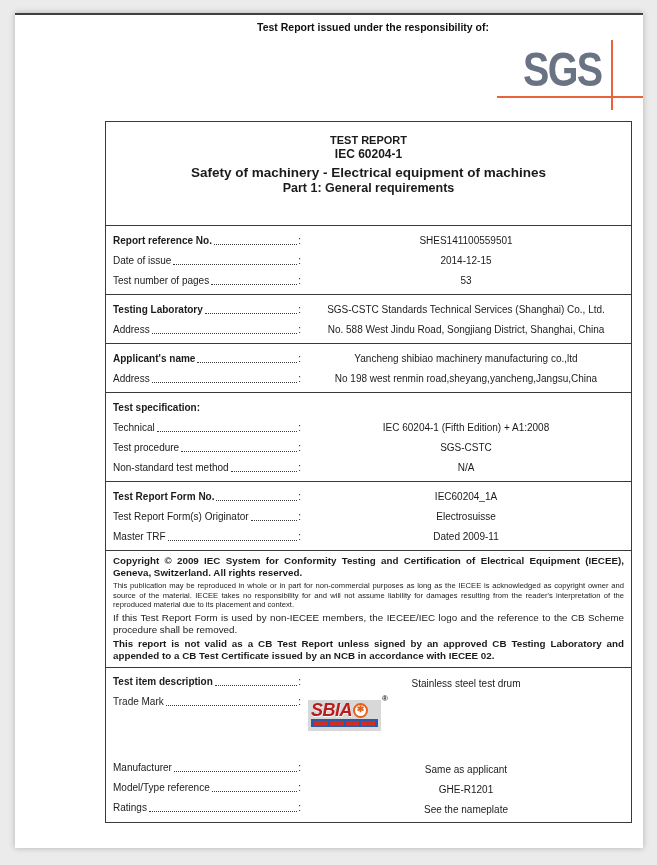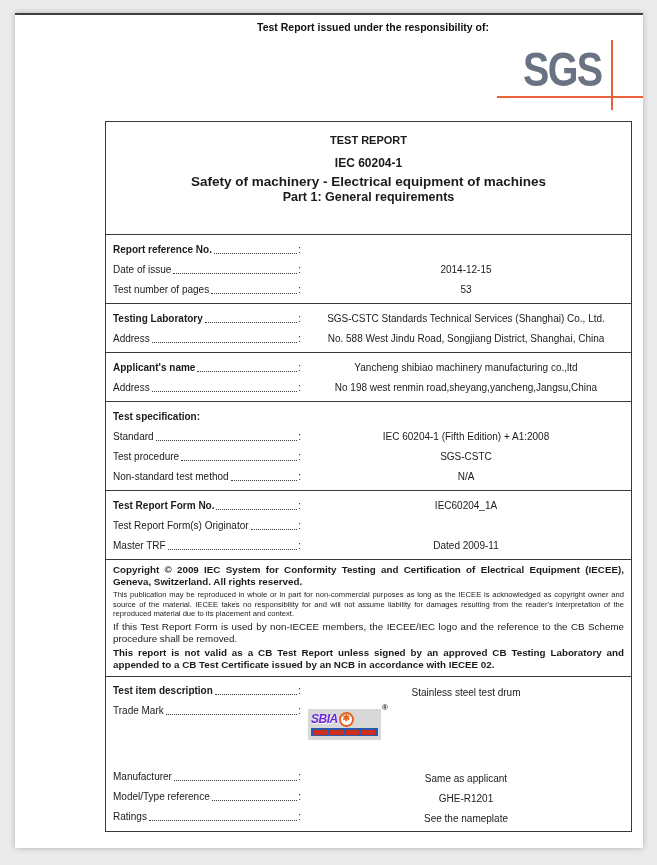--- a/index.html
+++ b/index.html
@@ -30,21 +30,21 @@
   .sgs-hline { position:absolute; left:12px; right:0; top:56px; height:2px; background:#e8623a; }
   .sgs-vline { position:absolute; left:126px; top:0; width:2px; height:70px; background:#e8623a; }
   
   .rtable {
     position:absolute; left:90px; top:106px; width:527px;
     border:1.5px solid #3a3a3a; box-sizing:border-box; background:#fff;
   }
   .sec { border-top:1.5px solid #3a3a3a; padding:4px 0; }
   .sec:first-child { border-top:none; }
   .title-sec { text-align:center; padding:10px 0 30px; }
-  .t1 { font-size:11px;   font-weight:bold; margin:2px 0 10px; }
+  .t1 { font-size:11px;   font-weight:bold; margin:2px 0 1px; }
   .t2 { font-size:12px; font-weight:bold; margin:0 0 4px; }
   .t3 { font-size:13.5px; font-weight:bold; margin:2px 0 1px; }
   .t4 { font-size:12.5px; font-weight:bold; margin:0; }
   .row { display:flex; align-items:flex-start; padding:3.5px 7px; font-size:10px; line-height:13px;text-align:center; }
   .lab { display:flex; width:188px; flex:none; align-items:flex-end; }
   .lab .txt { white-space:nowrap; }
   .b { font-weight:bold; }
   .leader { flex:1; min-width:4px; border-bottom:1.3px dotted #3c3c3c; margin:0 1px 2px 2px; }
   .colon { flex:none; }
   .val { flex:1; padding-left:7px; }
@@ -57,22 +57,22 @@
   .cp-n { font-size:9.8px; line-height:12px; margin-bottom:0; }
   .cp-w { font-size:9.8px; font-weight:bold; line-height:12.5px; }
   
   .tm-row { min-height:50px; }
   .tm-box {
     position:relative; width:73px; height:31px; background:#d8d8d8;
     margin-top:5px; padding:2px 3px 1px; box-sizing:border-box;
   }
   .tm-top { display:flex; align-items:center; height:16px; }
   .tm-text {
-    color:#6d28d9; font-weight:bold; font-style:italic;
-    font-size:12px; line-height:15px; letter-spacing:-0.5px;
+    color:#b91c1c; font-weight:bold; font-style:italic;
+    font-size:18px; line-height:15px; letter-spacing:-0.5px;
     text-shadow:0.5px 0.5px 0 #fff;
   }
   .tm-wheel {
     display:inline-block; width:15px; height:15px; margin-left:1px;
     border-radius:50%; background:#fff; border:2.5px solid #e8611c;
     position:relative; box-sizing:border-box; flex:none;
   }
   .tm-wheel::after {
     content:"\2731"; position:absolute; left:0; right:0; top:-2px;
     font-size:9px; line-height:13px; color:#e8611c; text-align:center;
@@ -105,20 +105,21 @@
       <div class="t4">Part 1: General requirements</div>
     </div>
 
     <div class="sec">
       <div class="row">
         <div class="lab">
             <span class="txt b">Report reference No.</span>
             <span class="leader"></span>
             <span class="colon">:</span>
           </div>
+        <div class="val">SHES141100559501</div>
       </div>
       <div class="row">
         <div class="lab">
             <span class="txt">Date of issue</span>
             <span class="leader"></span>
             <span class="colon">:</span>
           </div>
         <div class="val">2014-12-15</div>
       </div>
       <div class="row">
@@ -170,21 +171,21 @@
     </div>
 
     <div class="sec">
       <div class="row">
         <div class="lab">
             <span class="txt b">Test specification:</span>
           </div>
       </div>
       <div class="row">
         <div class="lab">
-            <span class="txt">Standard</span>
+            <span class="txt">Technical</span>
             <span class="leader"></span>
             <span class="colon">:</span>
           </div>
         <div class="val">IEC 60204-1 (Fifth Edition) + A1:2008</div>
       </div>
       <div class="row">
         <div class="lab">
             <span class="txt">Test procedure</span>
             <span class="leader"></span>
             <span class="colon">:</span>
@@ -209,20 +210,21 @@
             <span class="colon">:</span>
           </div>
         <div class="val">IEC60204_1A</div>
       </div>
       <div class="row">
         <div class="lab">
             <span class="txt">Test Report Form(s) Originator</span>
             <span class="leader"></span>
             <span class="colon">:</span>
           </div>
+        <div class="val">Electrosuisse</div>
       </div>
       <div class="row">
         <div class="lab">
             <span class="txt">Master TRF</span>
             <span class="leader"></span>
             <span class="colon">:</span>
           </div>
         <div class="val">Dated 2009-11</div>
       </div>
     </div>

